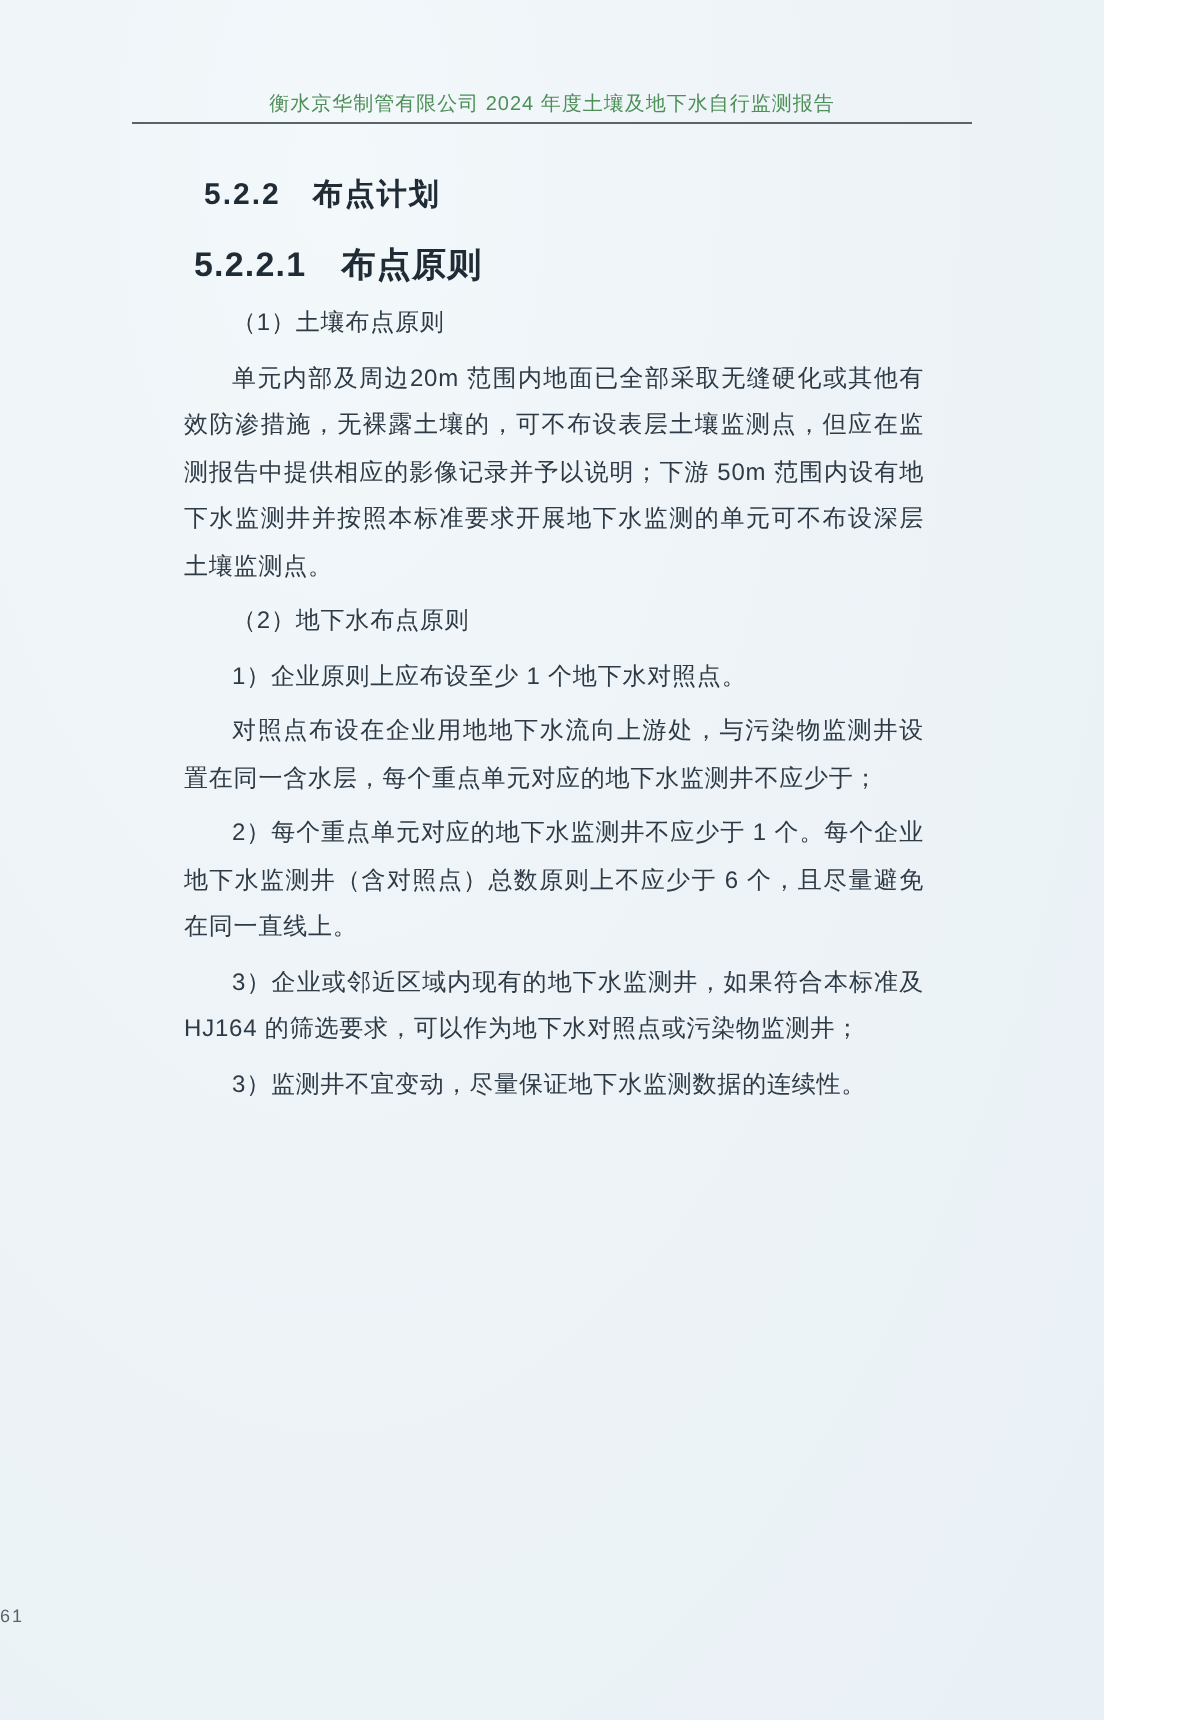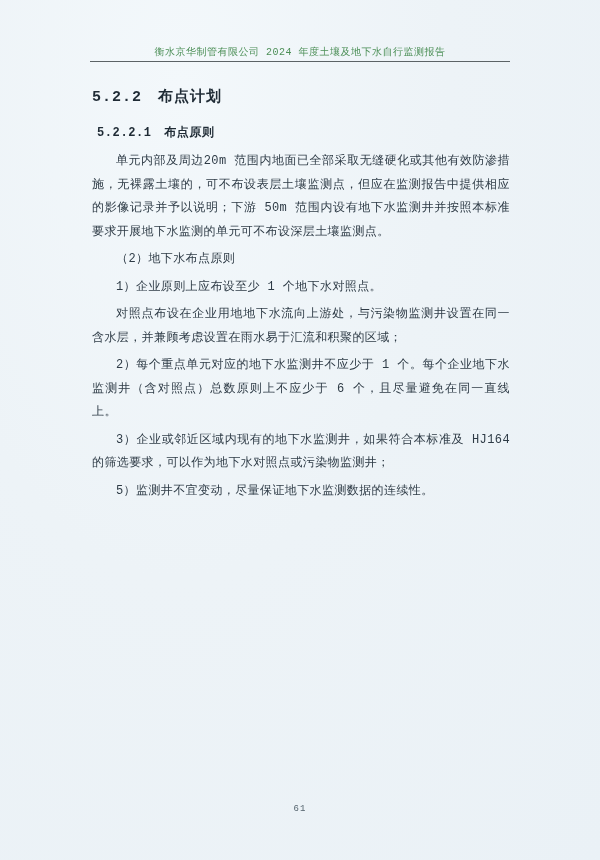--- a/index.html
+++ b/index.html
@@ -1,24 +1,24 @@
 <!DOCTYPE html>
 <html lang="zh"><head>
 <meta charset="utf-8">
 <style>
   html, body { margin: 0; padding: 0; }
   body { background: #ffffff; }
 
   .page {
     position: relative;
-    width: 600px;
+    width: 552px;
     height: 860px;
     background: #edf3f7;
     background-image: radial-gradient(ellipse at 30% 10%, #f3f8fb 0%, #edf3f7 45%, #eaf1f6 100%);
-    font-family: Liberation Mono, monospace;
+    font-family: Liberation Sans, sans-serif;
     color: #2e3b46;
     overflow: hidden;
     box-sizing: border-box;
   }
 
   
   .header { padding-top: 46px; }
   .header-title {
     text-align: center;
     font-size: 10px;
@@ -36,25 +36,25 @@
   
   .content {
     margin: 26px 90px 0 92px; 
     text-align: justify;
   }
   .h1 {
     font-size: 15px;
     font-weight: bold;
     color: #1f2b35;
     letter-spacing: 1px;
-    margin: 0 0 16px 0;
+    margin: 0 0 16px 10px;
     line-height: 20px;
   }
   .h2 {
-    font-size: 12px;
+    font-size: 17px;
     font-weight: bold;
     color: #1f2b35;
     letter-spacing: 0.6px;
     margin: 10px 0 8px 5px;
     line-height: 18px;
   }
   .sub-item {
     font-size: 12px;
     letter-spacing: 0.4px;
     text-indent: 2em;
@@ -69,21 +69,20 @@
     line-height: 23.5px;
   }
   .h2-bottom { margin-top: 14px; }
 
   
   .footer {
     position: absolute;
     left: 0;
     bottom: 44px;
     width: 100%;
-    text-align: center;
   }
   .page-number {
     font-size: 9px;
     color: #55646e;
     letter-spacing: 1px;
   }
 </style>
 </head>
 <body>
 
@@ -93,37 +92,38 @@
     <div class="header-title">衡水京华制管有限公司 2024 年度土壤及地下水自行监测报告</div>
     <div class="header-rule"></div>
   </div>
 
   <div class="content">
 
     <div class="h1">5.2.2　布点计划</div>
 
     <div class="h2">5.2.2.1　布点原则</div>
 
+    <div class="sub-item">（1）土壤布点原则</div>
 
 
     <p class="para">单元内部及周边20m 范围内地面已全部采取无缝硬化或其他有效防渗措施，无裸露土壤的，可不布设表层土壤监测点，但应在监测报告中提供相应的影像记录并予以说明；下游 50m 范围内设有地下水监测井并按照本标准要求开展地下水监测的单元可不布设深层土壤监测点。</p>
 
 
     <div class="sub-item">（2）地下水布点原则</div>
 
     <p class="para">1）企业原则上应布设至少 1 个地下水对照点。</p>
 
-    <p class="para">对照点布设在企业用地地下水流向上游处，与污染物监测井设置在同一含水层，并兼顾考虑设置在雨水易于汇流和积聚的区域；</p>
+    <p class="para">对照点布设在企业用地地下水流向上游处，与污染物监测井设置在同一含水层，每个重点单元对应的地下水监测井不应少于；</p>
 
     <p class="para">2）每个重点单元对应的地下水监测井不应少于 1 个。每个企业地下水监测井（含对照点）总数原则上不应少于 6 个，且尽量避免在同一直线上。</p>
 
 
     <p class="para">3）企业或邻近区域内现有的地下水监测井，如果符合本标准及 HJ164 的筛选要求，可以作为地下水对照点或污染物监测井；</p>
 
-    <p class="para">5）监测井不宜变动，尽量保证地下水监测数据的连续性。</p>
+    <p class="para">3）监测井不宜变动，尽量保证地下水监测数据的连续性。</p>
 
 
   </div>
 
   <div class="footer">
     <span class="page-number">61</span>
   </div>
 
 </div>
 

